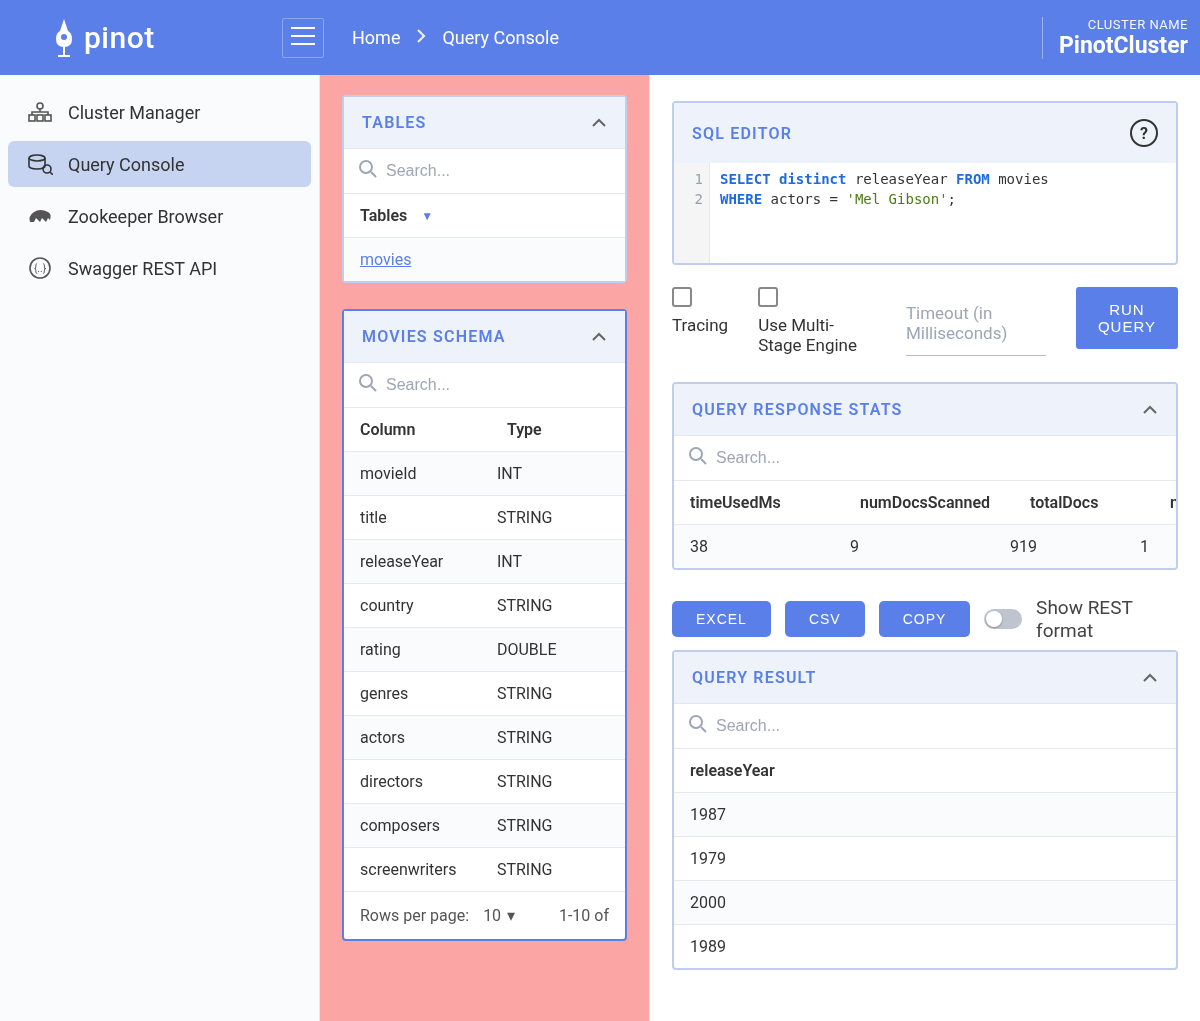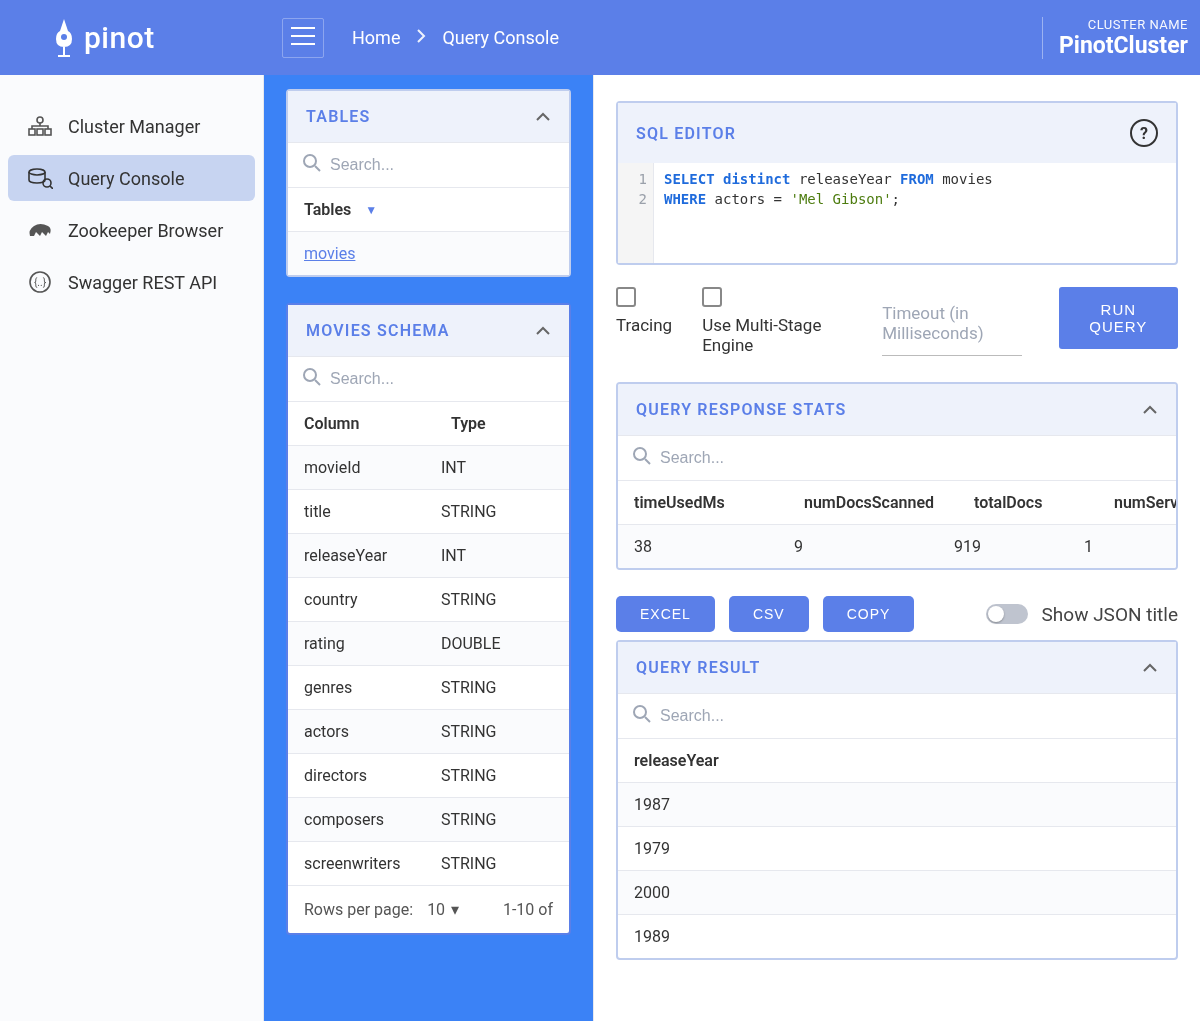--- a/index.html
+++ b/index.html
@@ -12,28 +12,28 @@
   .logo-text { font-size: 30px; font-weight: 500; letter-spacing: .5px; }
   .hamburger { margin-left: 22px; margin-right: 28px; cursor: pointer; padding:8px; border:1px solid rgba(255,255,255,0.3); border-radius:2px;}
   .crumbs { display: flex; align-items: center; gap: 16px; font-size: 18px; }
   .crumbs .chev { opacity: .9; }
   .cluster-box { margin-left: auto; text-align: right; border-left: 1px solid rgba(255,255,255,.4); padding-left: 16px; }
   .cluster-label { font-size: 13px; letter-spacing: .5px; opacity: .95; }
   .cluster-name { font-size: 23px; font-weight: 700; }
 
   
   .layout { display: flex; height: calc(100% - 75px); }
-  .sidebar { width: 264px; background: #fafbfd; border-right: 1px solid #e6e8ee; padding-top: 22px; flex-shrink:0;}
+  .sidebar { width: 320px; background: #fafbfd; border-right: 1px solid #e6e8ee; padding-top: 8px; flex-shrink:0;}
   .nav-item { display: flex; align-items: center; gap: 14px; padding: 12px 18px; font-size: 18px; color: #333; cursor: pointer; margin: 6px 8px; border-radius: 6px; }
   .nav-item.active { background: #c7d4f1; }
   .nav-icon { width: 28px; height: 22px; display:flex; align-items:center; justify-content:center; color:#555;}
   .nav-item.active .nav-icon { color:#333; }
 
   
-  .middle-col { width: 330px; background: #3b82f6; border-right: 1px solid #e6e8ee; padding: 14px 22px; overflow-y: auto; flex-shrink:0;}
+  .middle-col { width: 330px; background: #fca5a5; border-right: 1px solid #e6e8ee; padding: 20px 22px; overflow-y: auto; flex-shrink:0;}
   .main-col { flex: 1; background: #fff; padding: 26px 22px; overflow-y: auto; }
 
   .panel { border: 2px solid #bfcdee; border-radius: 4px; margin-bottom: 26px; background:#fff; }
   .panel.active-border { border-color:#5b7fe8; }
   .panel-header { background: #eef2fb; display: flex; align-items: center; justify-content: space-between; padding: 16px 18px; }
   .panel-title { color: #5b7fe8; font-size: 16px; font-weight: 600; letter-spacing: 1.2px; text-transform: uppercase; }
   .chevron-up svg { stroke: #666; }
   .search-row { padding: 10px 14px; border-top: 1px solid #e6e8ee; display: flex; align-items:center; gap:8px;}
   .search-row input { border: none; outline: none; font-size: 16px; color: #666; width: 100%; background: transparent; }
   .search-row input::placeholder { color: #9ea6b5; }
@@ -315,21 +315,21 @@
         <span class="stat-col">1</span>
       </div>
     </div>
 
     <div class="action-row">
       <button class="pill-btn">EXCEL</button>
       <button class="pill-btn">CSV</button>
       <button class="pill-btn">COPY</button>
       <div class="json-toggle">
         <span class="switch"></span>
-        <span>Show JSON title</span>
+        <span>Show REST format</span>
       </div>
     </div>
 
     <div class="panel result-table">
       <div class="panel-header">
         <span class="panel-title">QUERY RESULT</span>
         <span class="chevron-up"><svg width="16" height="10" viewBox="0 0 16 10">
               <path d="M2 8l6-6 6 6" stroke-width="2" fill="none"></path>
             </svg></span>
       </div>

